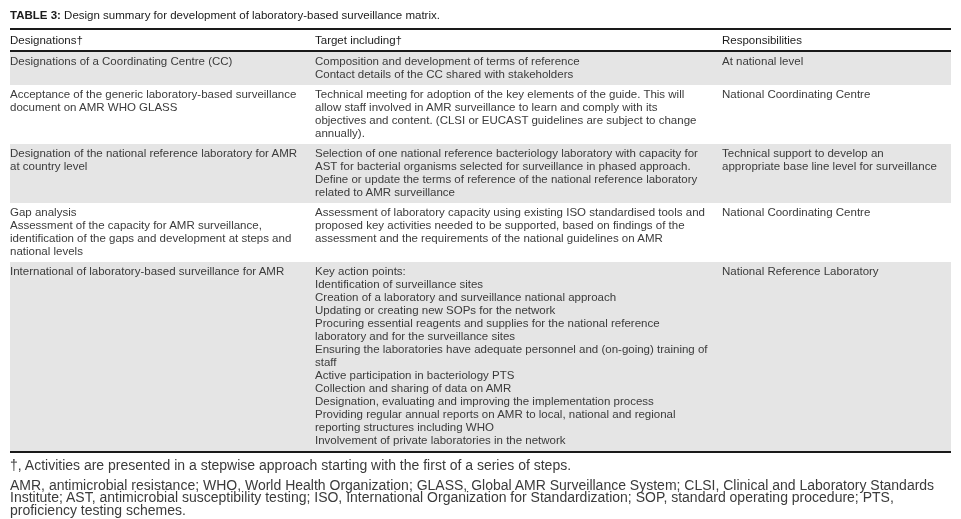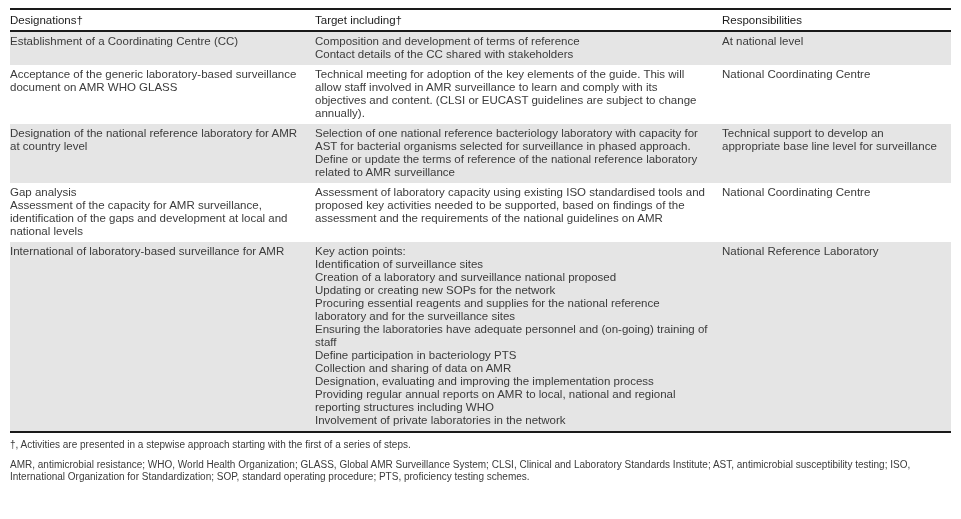--- a/index.html
+++ b/index.html
@@ -31,45 +31,49 @@
     padding:4px 12px 4px 0;
     border-bottom:2px solid var(--rule);
   }
   tbody td{
     font-size:11.5px;line-height:13px;vertical-align:top;
     padding:3px 12px 4px 0;color:var(--text);
   }
   tbody tr:nth-child(odd){background:var(--shade);}
   .cell-par{margin:0;}
   .footnotes{padding-top:6px;}
-  .footnote{font-size:10px;line-height:12.5px;margin:0 0 7px 0;color:var(--text);}
+  .footnote{font-size:14px;line-height:12.5px;margin:0 0 7px 0;color:var(--text);}
 </style>
 </head>
 <body>
 
 <div class="page">
 
+  <div class="caption">
+    <span class="caption-label">TABLE 3:</span>
+    <span>Design summary for development of laboratory-based surveillance matrix.</span>
+  </div>
 
   <table class="matrix">
     <colgroup>
       <col class="c1">
         <col class="c2">
         <col class="c3">
     </colgroup>
     <thead>
       <tr>
         <th>Designations†</th>
         <th>Target including†</th>
         <th>Responsibilities</th>
       </tr>
     </thead>
     <tbody>
         <tr>
           <td>
-            <div class="cell-par">Establishment of a Coordinating Centre (CC)</div>
+            <div class="cell-par">Designations of a Coordinating Centre (CC)</div>
           </td>
           <td>
             <div class="cell-par">Composition and development of terms of reference</div>
             <div class="cell-par">Contact details of the CC shared with stakeholders</div>
           </td>
           <td>
             <div class="cell-par">At national level</div>
           </td>
         </tr>
         <tr>
@@ -91,41 +95,41 @@
             <div class="cell-par">Selection of one national reference bacteriology laboratory with capacity for AST for bacterial organisms selected for surveillance in phased approach.</div>
             <div class="cell-par">Define or update the terms of reference of the national reference laboratory related to AMR surveillance</div>
           </td>
           <td>
             <div class="cell-par">Technical support to develop an appropriate base line level for surveillance</div>
           </td>
         </tr>
         <tr>
           <td>
             <div class="cell-par">Gap analysis</div>
-            <div class="cell-par">Assessment of the capacity for AMR surveillance, identification of the gaps and development at local and national levels</div>
+            <div class="cell-par">Assessment of the capacity for AMR surveillance, identification of the gaps and development at steps and national levels</div>
           </td>
           <td>
             <div class="cell-par">Assessment of laboratory capacity using existing ISO standardised tools and proposed key activities needed to be supported, based on findings of the assessment and the requirements of the national guidelines on AMR</div>
           </td>
           <td>
             <div class="cell-par">National Coordinating Centre</div>
           </td>
         </tr>
         <tr>
           <td>
             <div class="cell-par">International of laboratory-based surveillance for AMR</div>
           </td>
           <td>
             <div class="cell-par">Key action points:</div>
             <div class="cell-par">Identification of surveillance sites</div>
-            <div class="cell-par">Creation of a laboratory and surveillance national proposed</div>
+            <div class="cell-par">Creation of a laboratory and surveillance national approach</div>
             <div class="cell-par">Updating or creating new SOPs for the network</div>
             <div class="cell-par">Procuring essential reagents and supplies for the national reference laboratory and for the surveillance sites</div>
             <div class="cell-par">Ensuring the laboratories have adequate personnel and (on-going) training of staff</div>
-            <div class="cell-par">Define participation in bacteriology PTS</div>
+            <div class="cell-par">Active participation in bacteriology PTS</div>
             <div class="cell-par">Collection and sharing of data on AMR</div>
             <div class="cell-par">Designation, evaluating and improving the implementation process</div>
             <div class="cell-par">Providing regular annual reports on AMR to local, national and regional reporting structures including WHO</div>
             <div class="cell-par">Involvement of private laboratories in the network</div>
           </td>
           <td>
             <div class="cell-par">National Reference Laboratory</div>
           </td>
         </tr>
       </tbody>

